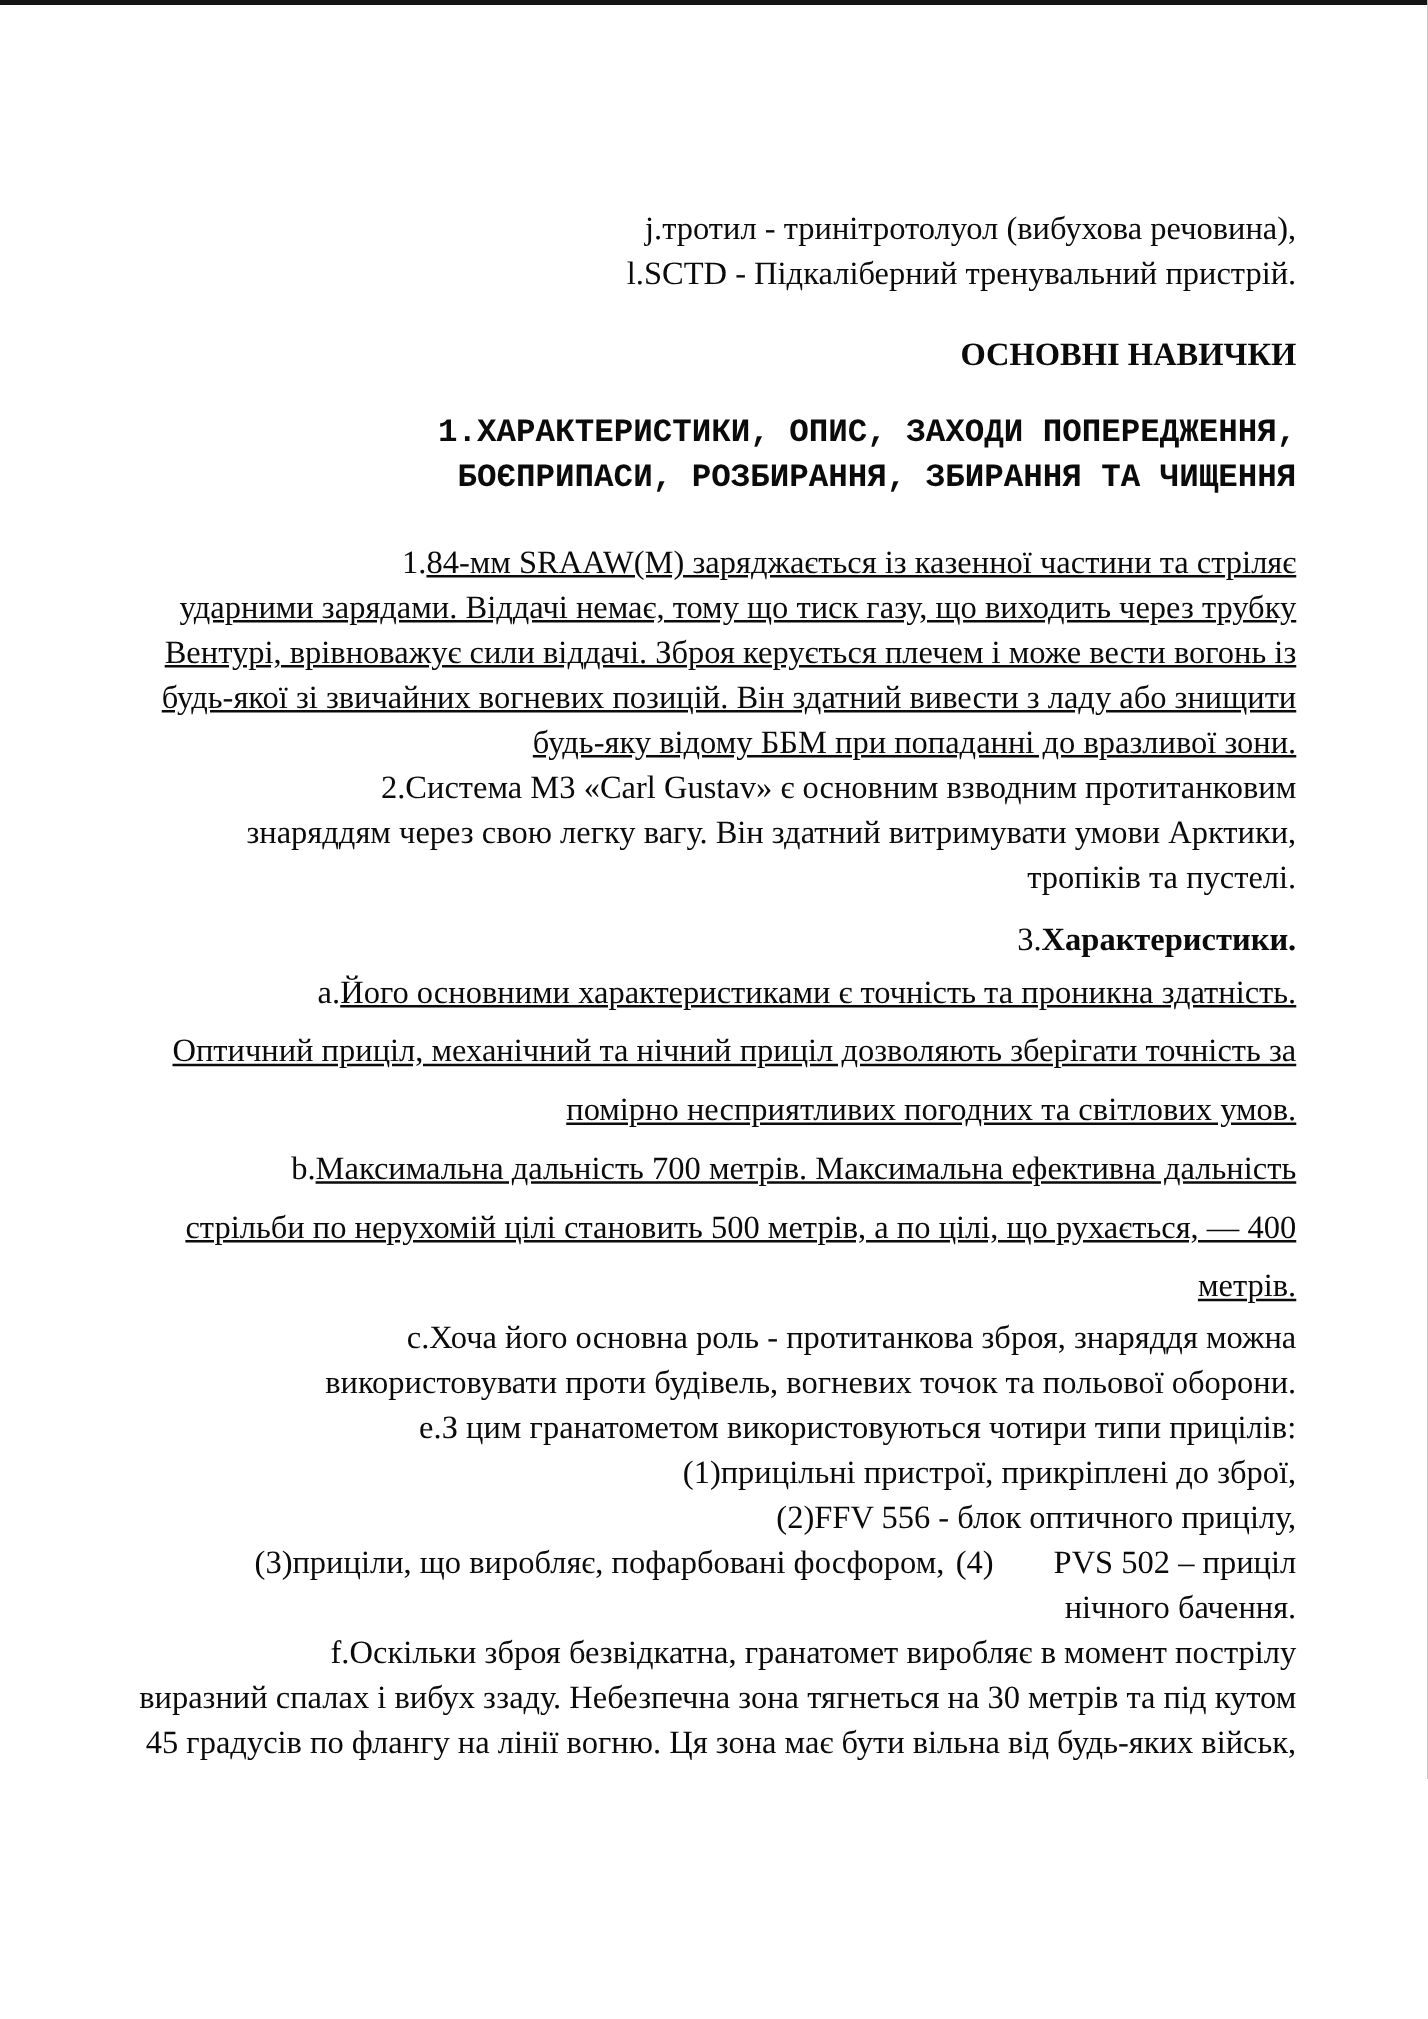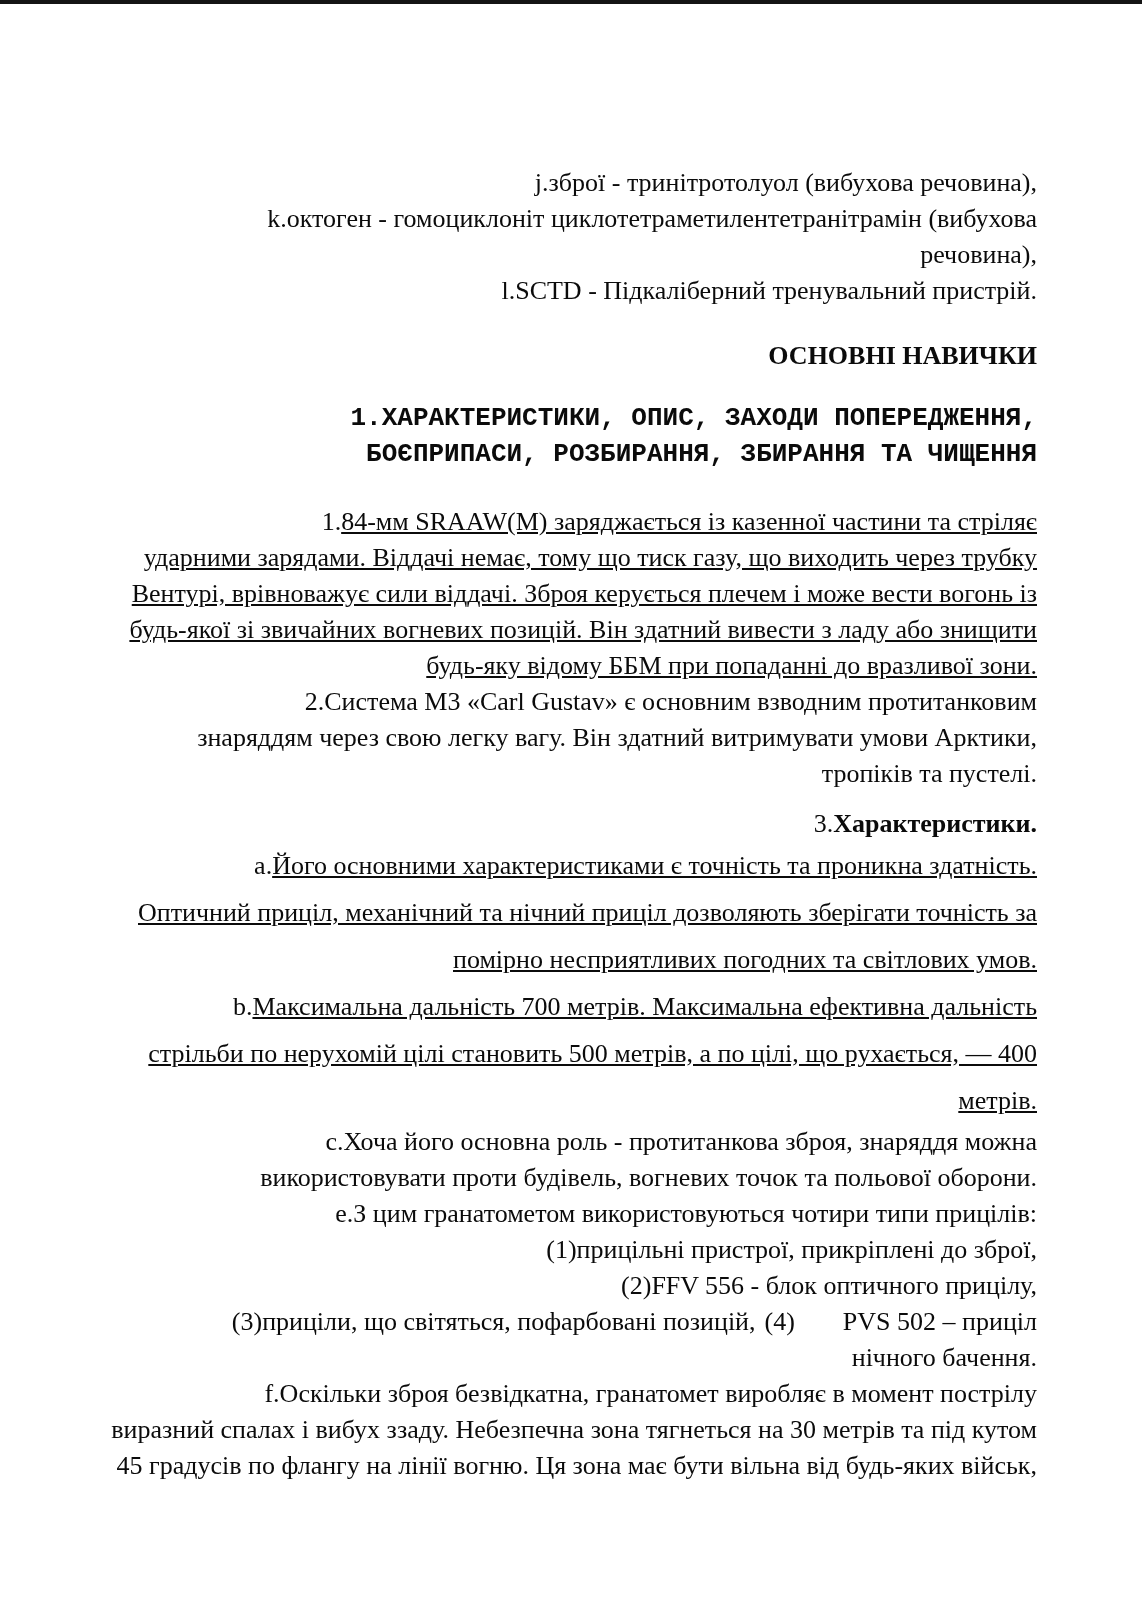--- a/index.html
+++ b/index.html
@@ -82,23 +82,22 @@
   .lbl-f { display: inline-block; width: 79px; text-indent: 0; }
 </style>
 </head>
 <body>
 
 <div class="page">
   <div class="scan-edge"></div>
 
   <div class="content">
 
-    <p class="p-def"><span class="lbl-def">j.</span><span>зброї - тринітротолуол (вибухова речовина),</span></p>
+    <p class="p-def"><span class="lbl-def">j.</span><span>тротил - тринітротолуол (вибухова речовина),</span></p>
 
-    <p class="p-def"><span class="lbl-def">k.</span><span>октоген - гомоциклоніт циклотетраметилентетранітрамін (вибухова речовина),</span></p>
 
     <p class="p-def"><span class="lbl-def">l.</span><span>SCTD - Підкаліберний тренувальний пристрій.</span></p>
 
     <p class="h-main">ОСНОВНІ НАВИЧКИ</p>
 
     <p class="h-sec"><span class="lbl-sec">1.</span><span>ХАРАКТЕРИСТИКИ, ОПИС, ЗАХОДИ ПОПЕРЕДЖЕННЯ, БОЄПРИПАСИ, РОЗБИРАННЯ, ЗБИРАННЯ ТА ЧИЩЕННЯ</span></p>
 
     <p class="p-num p-first"><span class="lbl-num">1.</span><span>84-мм SRAAW(M) заряджається із казенної частини та стріляє ударними зарядами. Віддачі немає, тому що тиск газу, що виходить через трубку Вентурі, врівноважує сили віддачі. Зброя керується плечем і може вести вогонь із будь-якої зі звичайних вогневих позицій. Він здатний вивести з ладу або знищити будь-яку відому ББМ при попаданні до вразливої зони.</span></p>
 
     <p class="p-num"><span class="lbl-num">2.</span><span>Система М3 «Carl Gustav» є основним взводним протитанковим знаряддям через свою легку вагу. Він здатний витримувати умови Арктики, тропіків та пустелі.</span></p>
@@ -111,18 +110,18 @@
 
     <p class="p-sub leftal"><span class="lbl-sub">c.</span><span>Хоча його основна роль - протитанкова зброя, знаряддя можна використовувати проти будівель, вогневих точок та польової оборони.</span></p>
 
 
     <p class="p-sub leftal"><span class="lbl-sub">e.</span><span>З цим гранатометом використовуються чотири типи прицілів:</span></p>
 
     <p class="p-list leftal"><span class="lbl-list">(1)</span><span>прицільні пристрої, прикріплені до зброї,</span></p>
 
     <p class="p-list leftal"><span class="lbl-list">(2)</span><span>FFV 556 - блок оптичного прицілу,</span></p>
 
-    <p class="p-list"><span class="lbl-list">(3)</span><span>приціли, що світяться, пофарбовані позицій,</span><span style="margin-left:9px;">(4)</span><span class="tabgap"></span><span>PVS 502 – приціл нічного бачення.</span></p>
+    <p class="p-list"><span class="lbl-list">(3)</span><span>приціли, що виробляє, пофарбовані фосфором,</span><span style="margin-left:9px;">(4)</span><span class="tabgap"></span><span>PVS 502 – приціл нічного бачення.</span></p>
 
     <p class="p-f"><span class="lbl-f">f.</span><span>Оскільки зброя безвідкатна, гранатомет виробляє в момент пострілу виразний спалах і вибух ззаду. Небезпечна зона тягнеться на 30 метрів та під кутом 45 градусів по флангу на лінії вогню. Ця зона має бути вільна від будь-яких військ,</span></p>
 
   </div>
 </div>
 
 </body></html>

